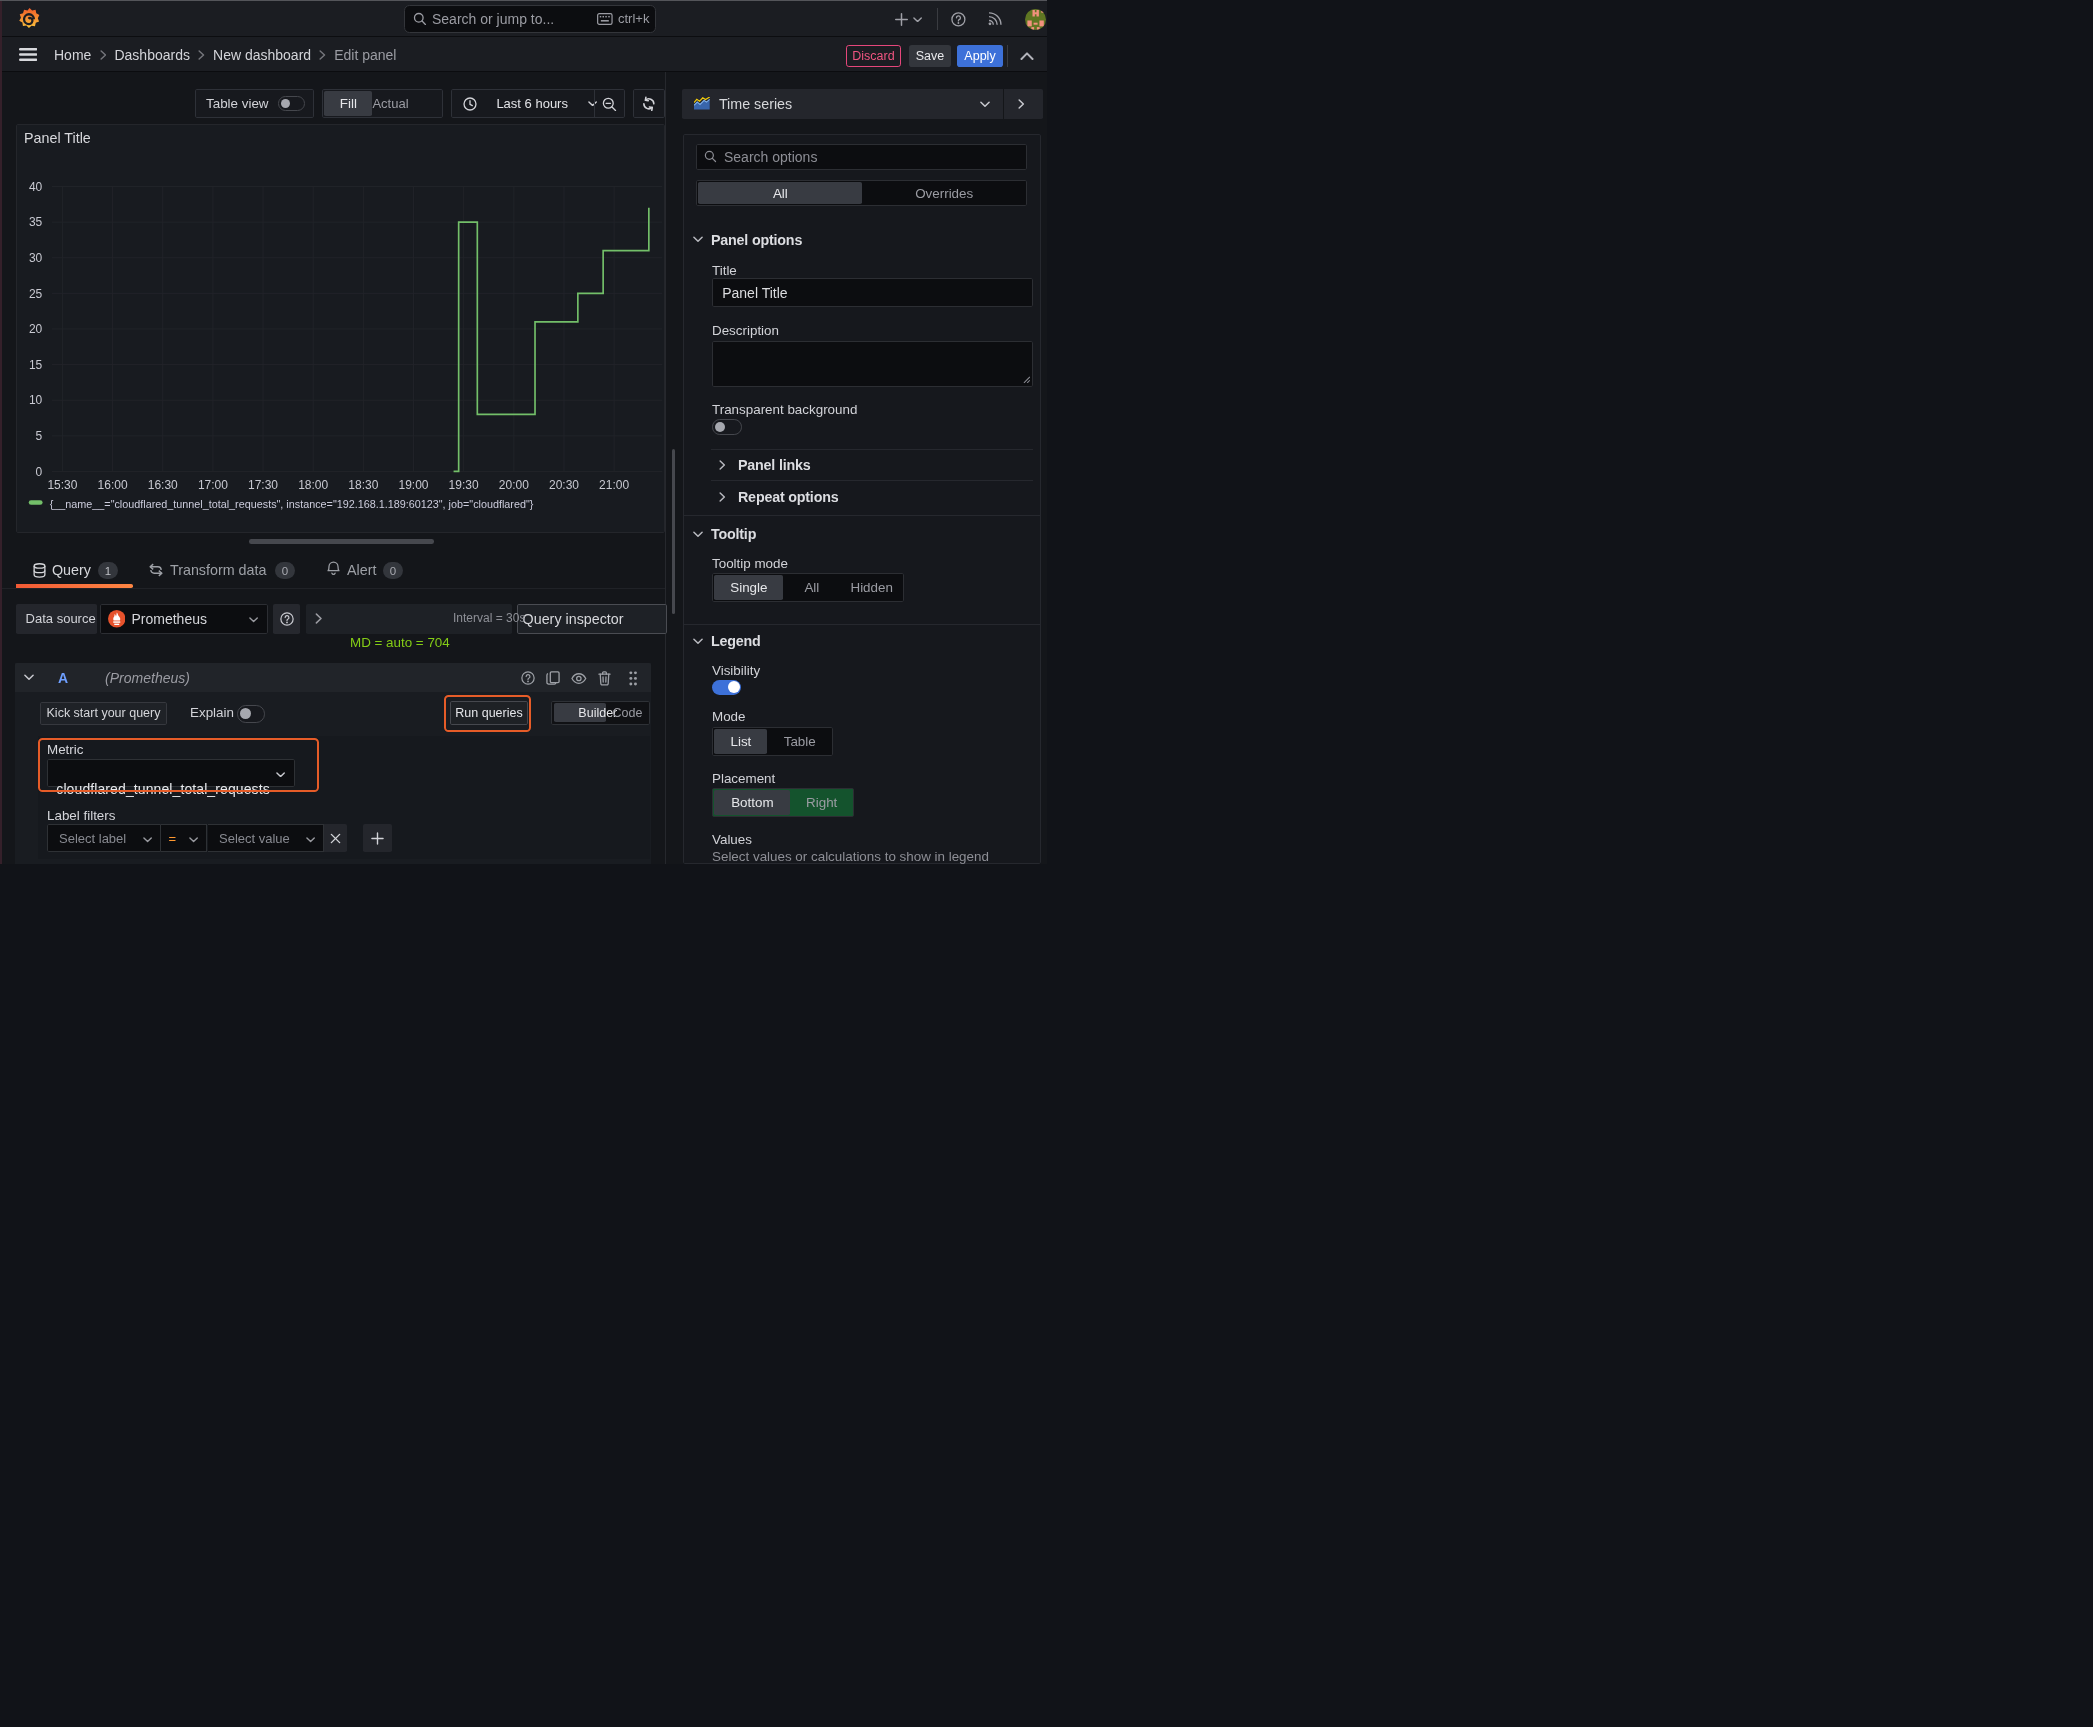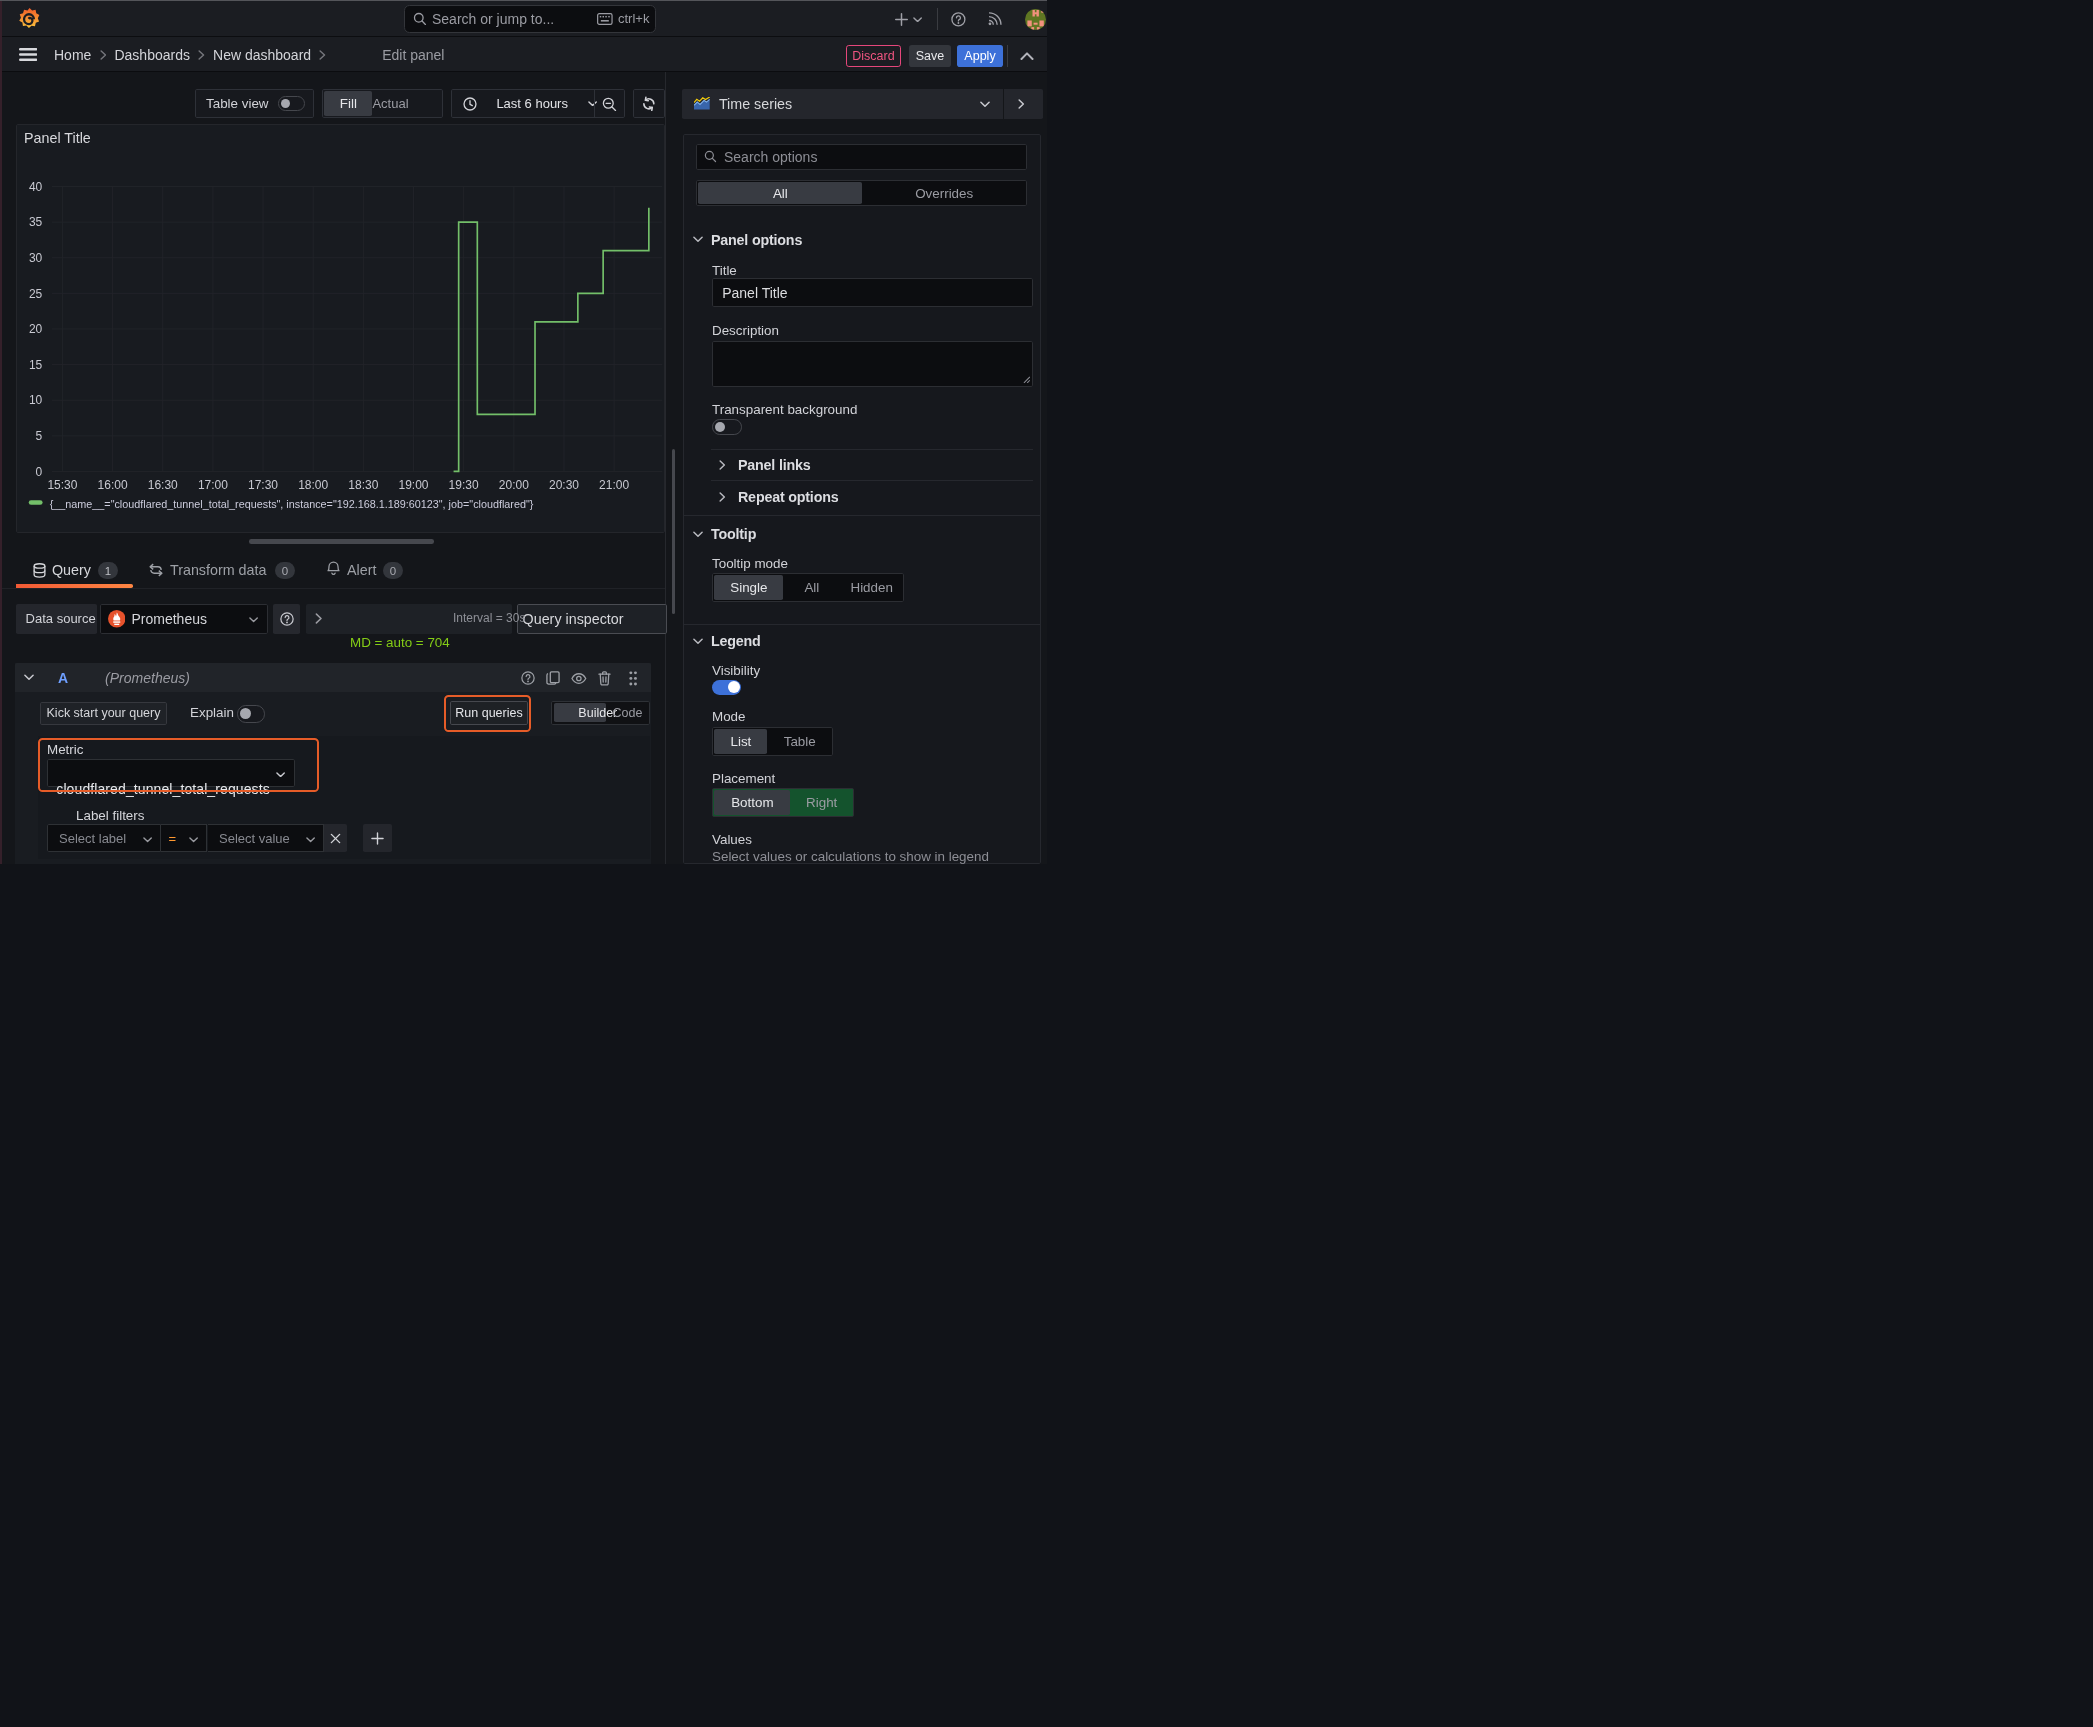--- a/index.html
+++ b/index.html
@@ -109,21 +109,21 @@
         <path d="M1.2 1 L6 5.5 L1.2 10" fill="none" stroke="#75767c" stroke-width="1.6" stroke-linecap="round" stroke-linejoin="round"></path>
       </svg>
 <span style="color:#d4d5da;">Dashboards</span>
 <svg style="margin:0 8.3px;" width="6.5" height="10" viewBox="0 0 7 11">
         <path d="M1.2 1 L6 5.5 L1.2 10" fill="none" stroke="#75767c" stroke-width="1.6" stroke-linecap="round" stroke-linejoin="round"></path>
       </svg>
 <span style="color:#d4d5da;">New dashboard</span>
 <svg style="margin:0 8.3px;" width="6.5" height="10" viewBox="0 0 7 11">
         <path d="M1.2 1 L6 5.5 L1.2 10" fill="none" stroke="#75767c" stroke-width="1.6" stroke-linecap="round" stroke-linejoin="round"></path>
       </svg>
-<span style="color:#9b9ca3;margin-left:48px;">Edit panel</span>
+<span style="color:#9b9ca3;">Edit panel</span>
 </div>
 <div class="abs btn" style="left:846px;top:45px;width:55px;height:22px;border:0.9px solid #e5477b;color:#ef5581;border-radius:2.8px;">Discard</div>
 <div class="abs btn" style="left:909px;top:45px;width:42px;height:22px;background:#33363c;color:#e8e9ec;border-radius:2.8px;">Save</div>
 <div class="abs btn" style="left:957px;top:45px;width:46px;height:22px;background:#3d71d9;color:#ffffff;border-radius:2.8px;">Apply</div>
 <div class="abs" style="left:1007px;top:45px;width:0.9px;height:22px;background:#3a3c41;"></div>
 <svg class="abs" style="left:1020px;top:52px;" width="14" height="8.3" viewBox="0 0 15 9">
       <path d="M1.5 7.5 L7.5 1.5 L13.5 7.5" fill="none" stroke="#b3b4bb" stroke-width="2.2" stroke-linecap="round" stroke-linejoin="round"></path>
     </svg>
 
 <div class="abs" style="left:665px;top:72px;width:0.9px;height:792px;background:#26282d;"></div>
@@ -342,21 +342,21 @@
 
 <div class="abs" style="left:38px;top:736px;width:612px;height:123px;background:#16191e;"></div>
 <div class="abs" style="left:38px;top:738px;width:281px;height:54px;border:2.3px solid #e65c28;border-radius:4.6px;z-index:5;"></div>
 <div class="abs txt" style="left:47px;top:742px;font-size:13.4px;color:#d5d6db;">Metric</div>
 <div class="abs ib" style="left:47px;top:759px;width:248px;height:28px;background:#0c0d10;border:0.9px solid #2e3135;border-radius:1.8px;">
   <span style="margin-left:8.3px;font-size:14px;letter-spacing:0.1px;color:#e8e9ec;margin-top:31px;">cloudflared_tunnel_total_requests</span>
   <svg style="position:absolute;right:9.2px;top:11.5px;" width="9.2" height="5.5" viewBox="0 0 10 6">
         <path d="M1 1 L5 5 L9 1" fill="none" stroke="#c9cad0" stroke-width="1.5" stroke-linecap="round" stroke-linejoin="round"></path>
       </svg>
 </div>
-<div class="abs txt" style="left:47px;top:808px;font-size:13.4px;color:#d5d6db;margin-left:29px;">Label filters</div>
+<div class="abs txt" style="left:47px;top:808px;font-size:13.4px;color:#d5d6db;">Label filters</div>
 <div class="abs ib" style="left:47px;top:824px;width:114px;height:28px;background:#0c0d10;border:0.9px solid #2e3135;border-radius:1.8px 0 0 1.8px;">
   <span style="margin-left:11px;font-size:13px;color:#888a91;">Select label</span>
   <svg style="position:absolute;right:8.3px;top:12px;" width="9.2" height="5.5" viewBox="0 0 10 6">
         <path d="M1 1 L5 5 L9 1" fill="none" stroke="#9a9ba1" stroke-width="1.5" stroke-linecap="round" stroke-linejoin="round"></path>
       </svg>
 </div>
 <div class="abs ib" style="left:161px;top:824px;width:46px;height:28px;background:#0c0d10;border:0.9px solid #2e3135;border-left:none;">
   <span style="margin-left:7.4px;font-size:13px;color:#ff9830;">=</span>
   <svg style="position:absolute;right:7.4px;top:12px;" width="9.2" height="5.5" viewBox="0 0 10 6">
         <path d="M1 1 L5 5 L9 1" fill="none" stroke="#9a9ba1" stroke-width="1.5" stroke-linecap="round" stroke-linejoin="round"></path>

